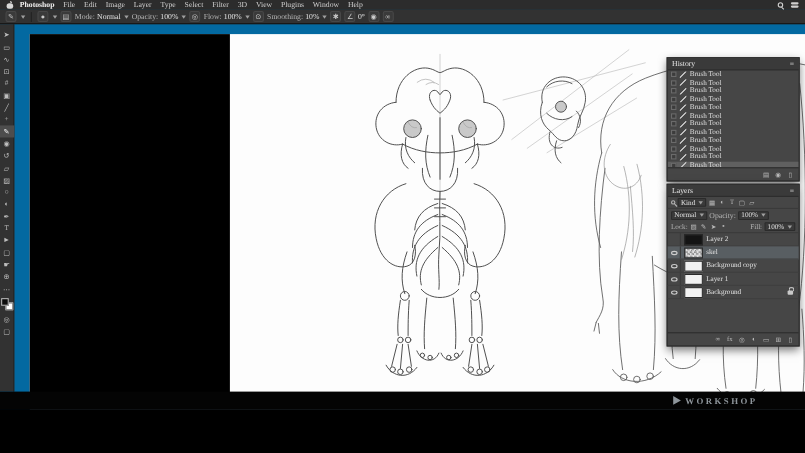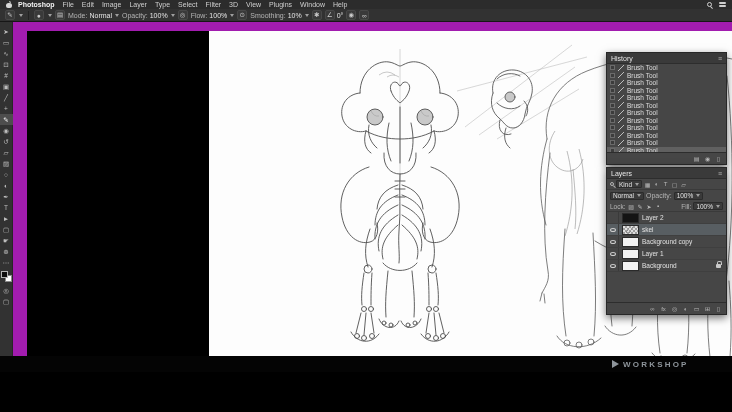--- a/index.html
+++ b/index.html
@@ -1,18 +1,18 @@
 <!DOCTYPE html>
 <html><head>
 <meta charset="utf-8">
 <style>
   *{margin:0;padding:0;box-sizing:border-box;}
   html,body{background:#000;}
-  .screen{position:relative;width:732px;height:372px;background:#a21caf;overflow:hidden;
-          font-family:Liberation Sans, sans-serif;}
+  .screen{position:relative;width:732px;height:372px;background:#0369a1;overflow:hidden;
+          font-family:Liberation Serif, serif;}
 
   
   .menubar{position:absolute;top:0;left:0;right:0;height:9px;background:#2c2c2c;
            display:flex;align-items:center;padding:0 6px;font-size:7px;color:#cfcfcf;z-index:10;}
   .mb-item{padding:0 4px;line-height:9px;white-space:nowrap;}
   .mb-app{font-weight:bold;color:#f2f2f2;}
   .apple-logo{width:6px;height:7px;position:relative;margin-right:2px;flex:0 0 auto;}
   .apple-logo::before{content:"";position:absolute;left:0;top:2px;width:6px;height:5px;background:#d8d8d8;border-radius:2.5px 2.5px 2px 2px;}
   .apple-logo::after{content:"";position:absolute;left:2.6px;top:0;width:2px;height:2px;background:#d8d8d8;border-radius:0 100% 0 100%;}
   .mb-right{margin-left:auto;display:flex;align-items:center;gap:7px;}

